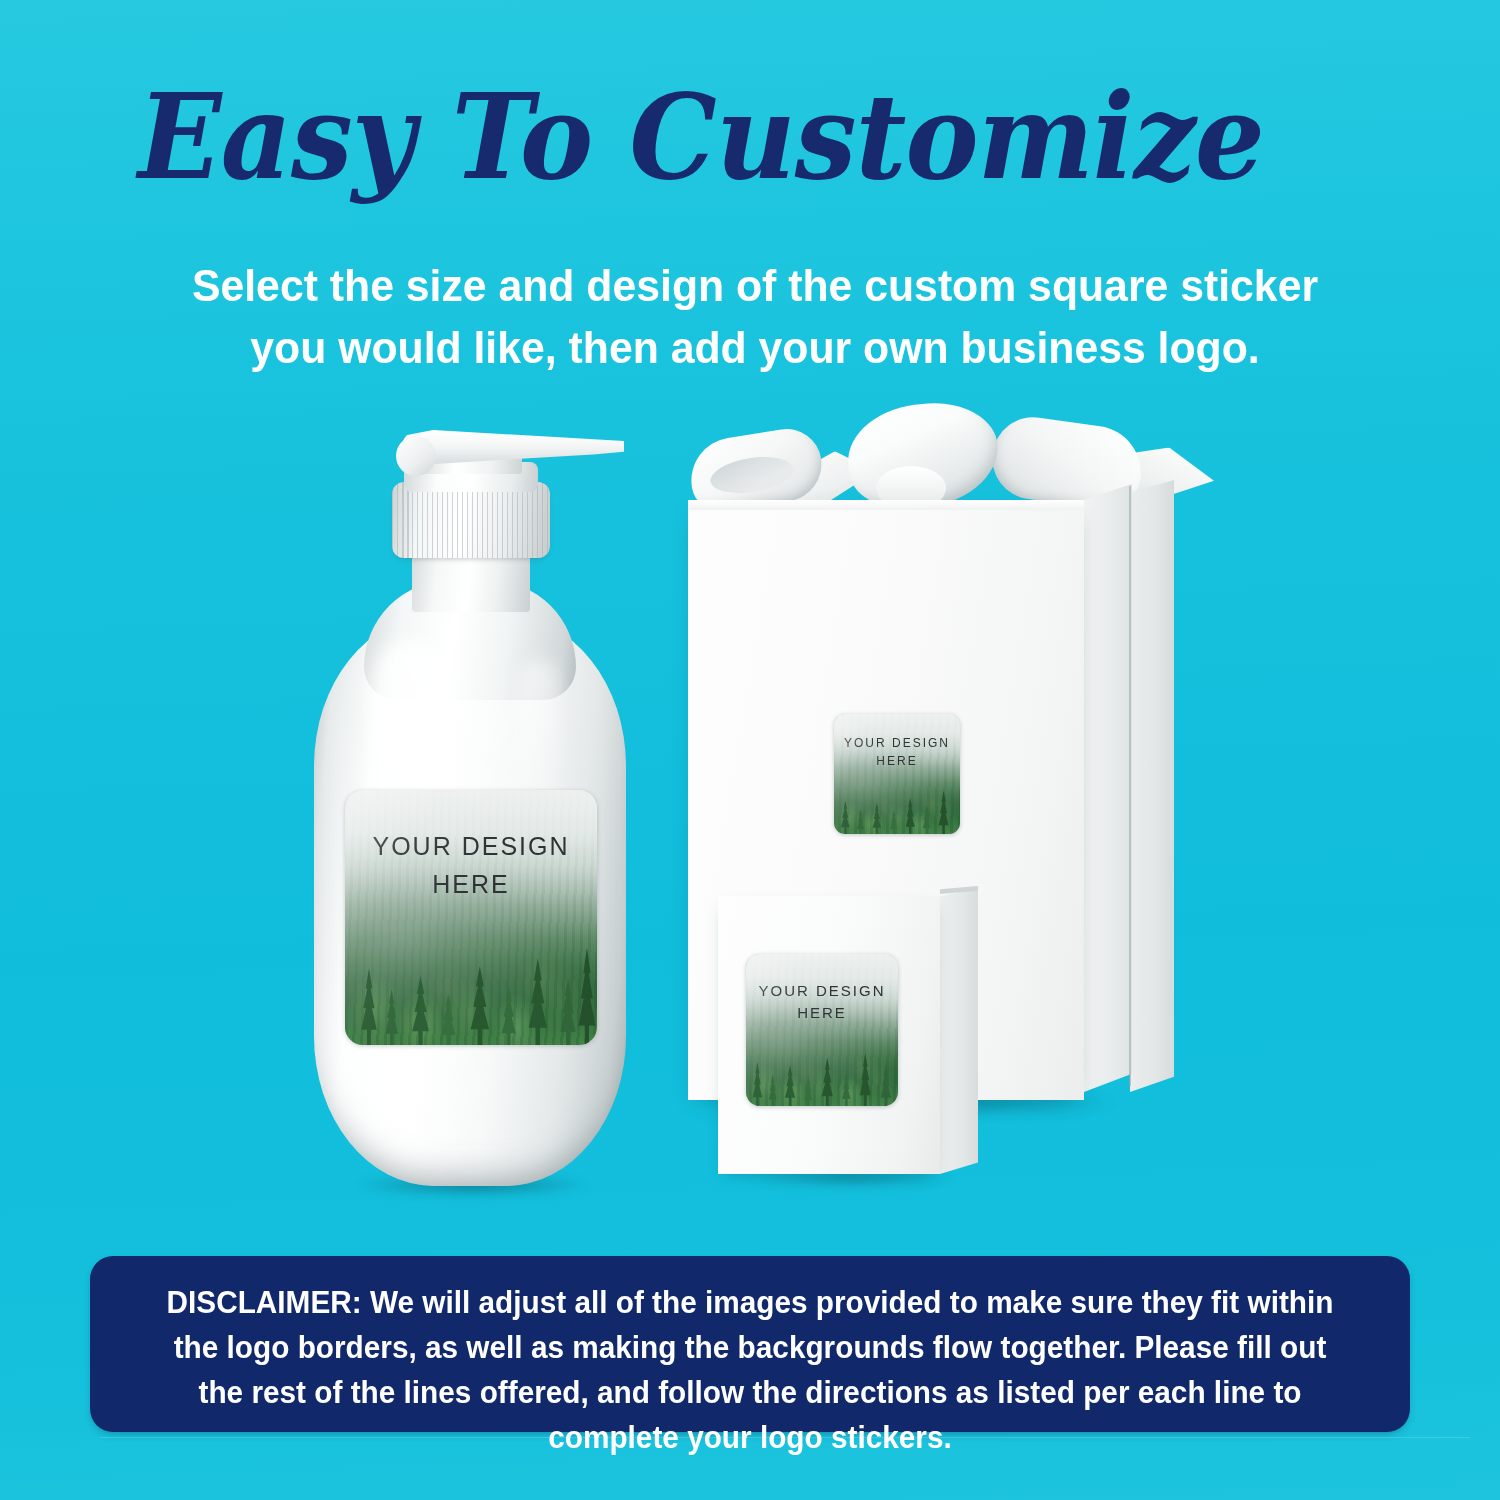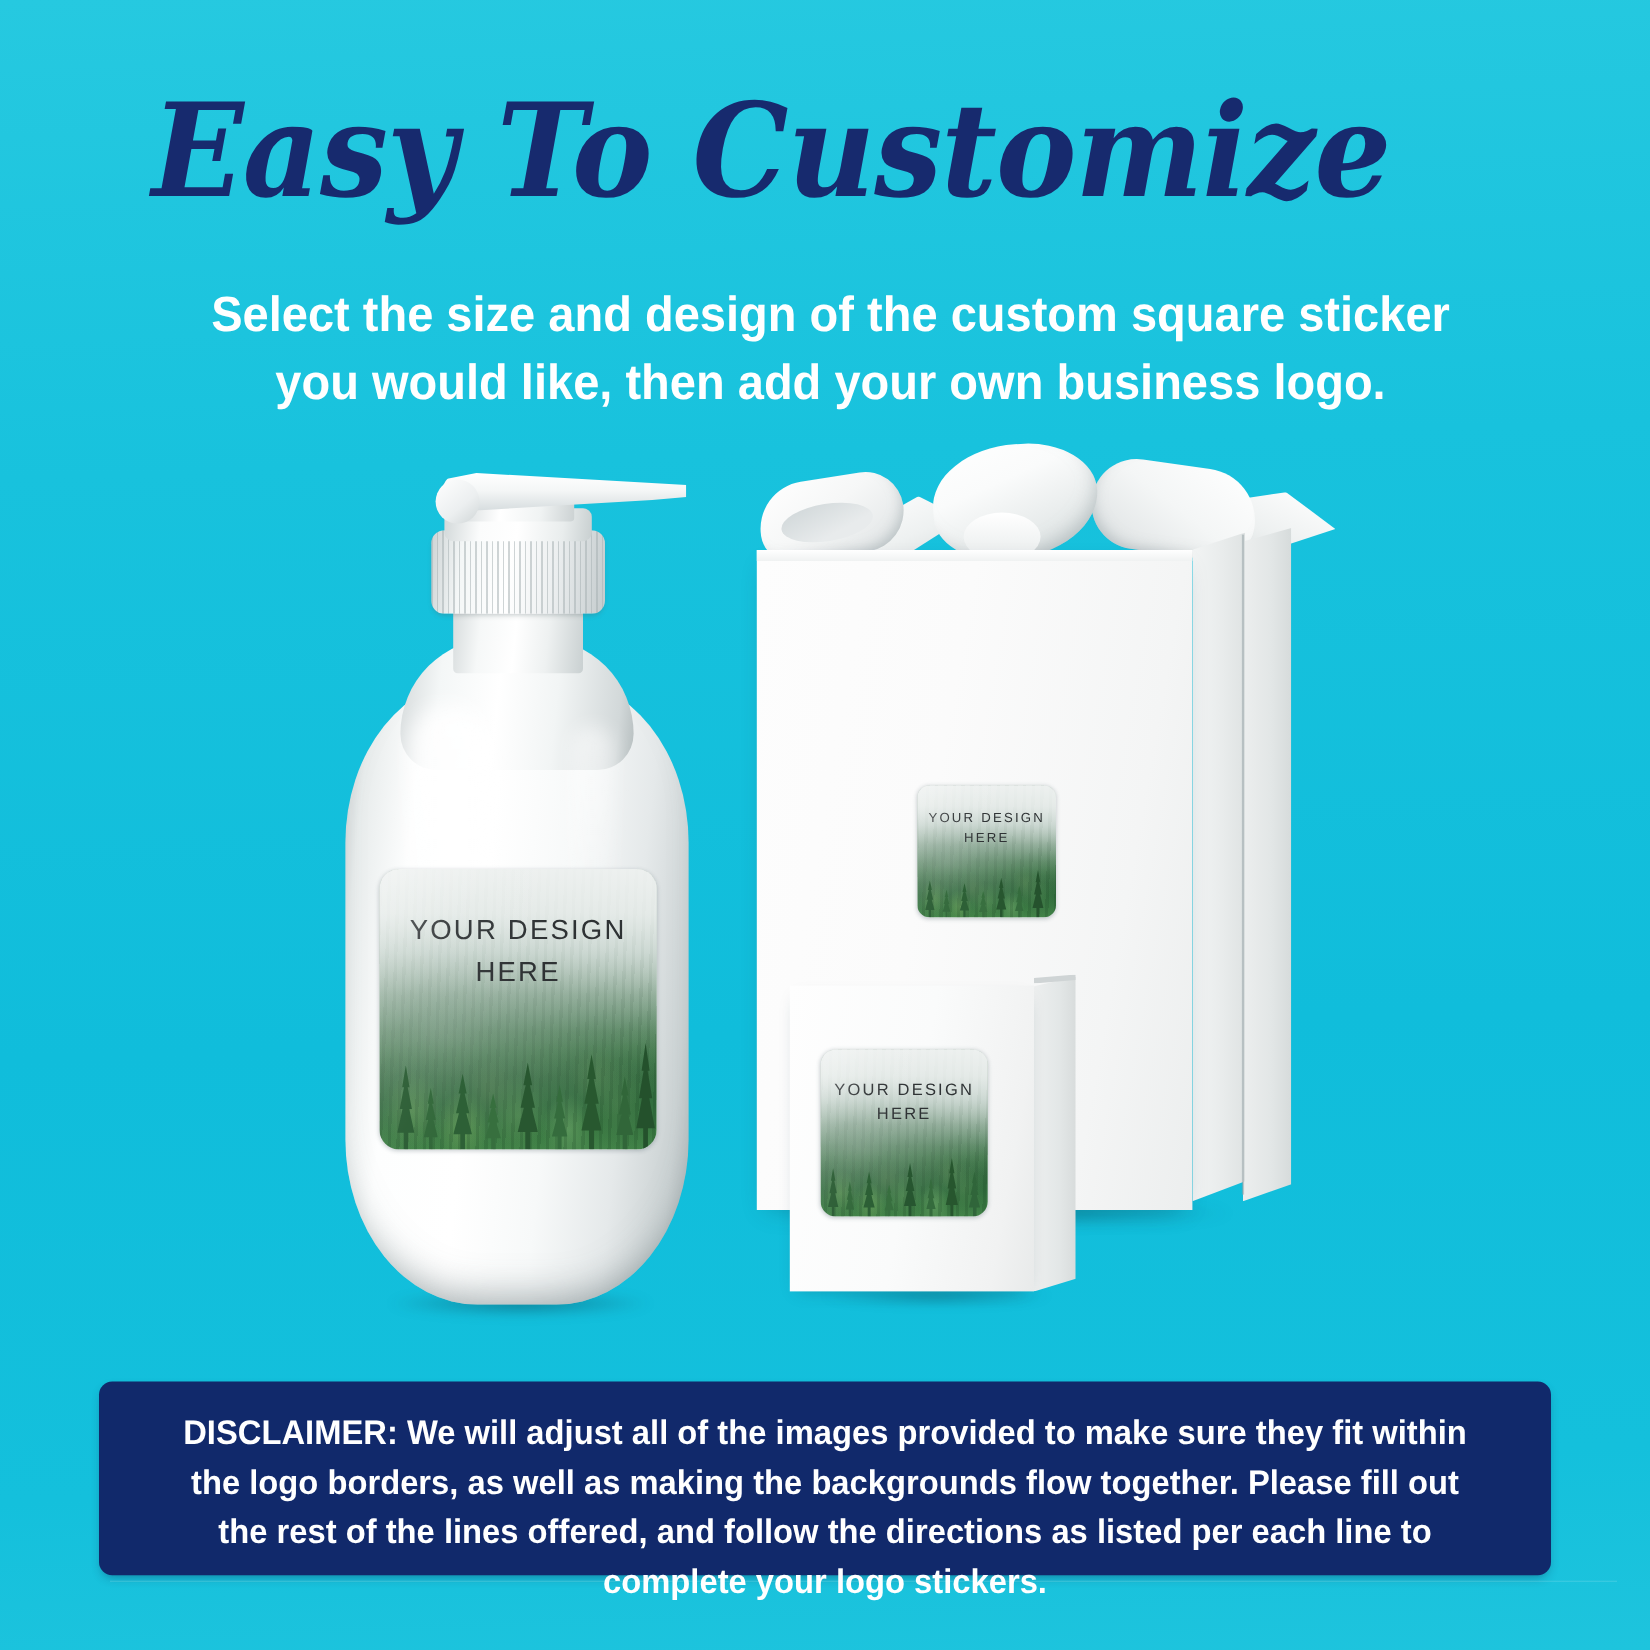--- a/index.html
+++ b/index.html
@@ -293,21 +293,21 @@
     border-radius:14px;
     box-shadow:0 1px 4px rgba(60,80,90,0.3);
   }
   #sb-sticker .sticker-text{font-size:15px;}
   #sb-sticker .st-l1{top:28px;}
   #sb-sticker .st-l2{top:50px;}
 
   
   #disclaimer{
     position:absolute;left:90px;top:1256px;width:1320px;height:176px;
-    background:#11296b;border-radius:12px;
+    background:#11296b;border-radius:23px;
     box-shadow:0 4px 10px -4px rgba(5,30,70,0.45);
   }
   #disclaimer p{
     margin:0;padding:24px 36px 0 36px;
     color:#ffffff;text-align:center;
     font-family:"Liberation Sans", sans-serif;
     font-weight:bold;font-size:31px;line-height:45px;
     transform:scaleX(0.96);transform-origin:center top;
   }
 </style>

